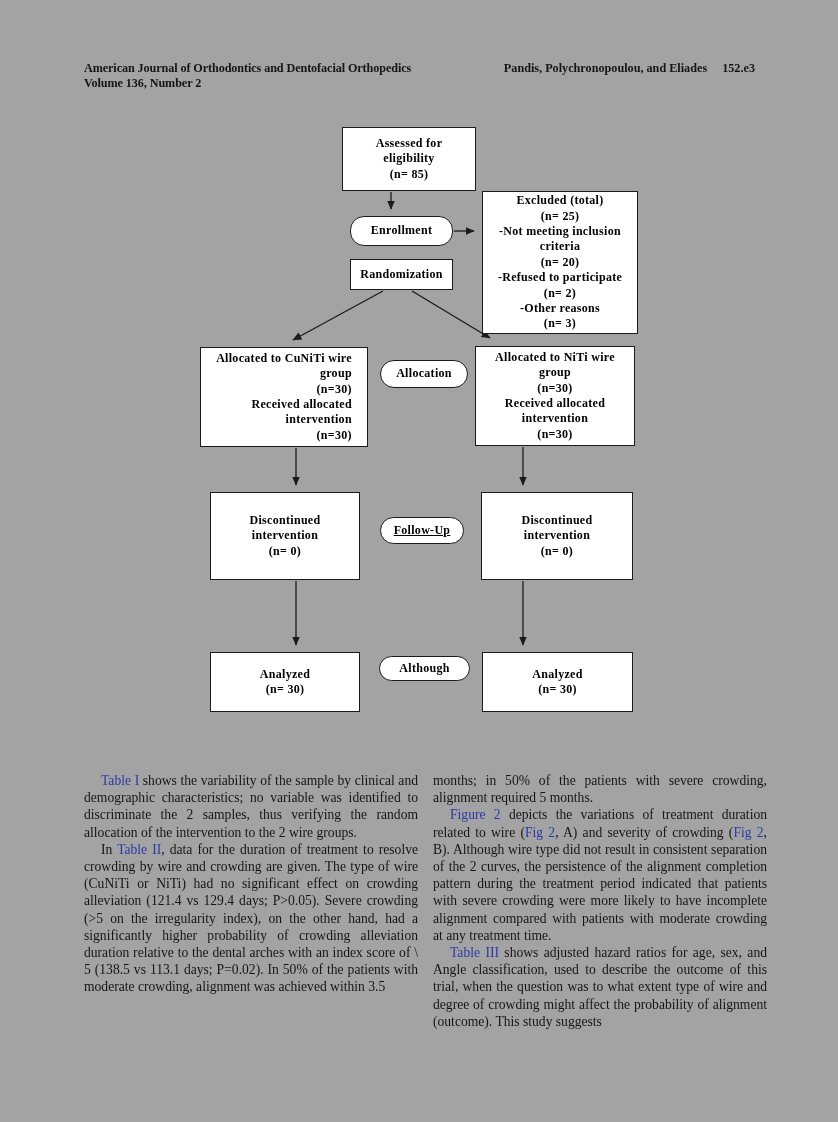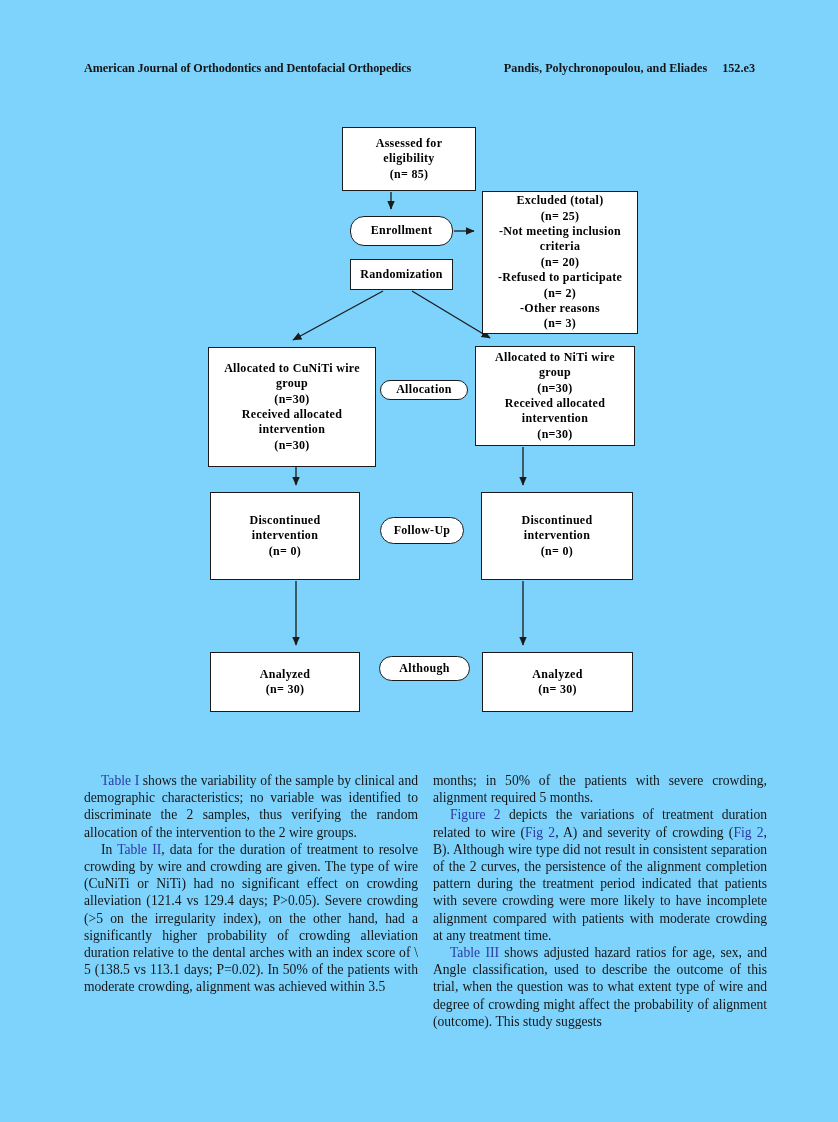--- a/index.html
+++ b/index.html
@@ -3,21 +3,21 @@
 <meta charset="utf-8">
 <style>
   :root{
     --ink:#151515;
     --link:#2c38a6;
     --caption:#3c3c3c;
     --line:#1b1b1b;
   }
   html,body{margin:0;padding:0;background:#ffffff;}
   .page{
-    position:relative;width:838px;height:1122px;background:#7dd3fc;overflow:hidden;
+    position:relative;width:838px;height:1122px;background:#a3a3a3;overflow:hidden;
     font-family:"Liberation Serif", serif;color:var(--ink);
   }
   
   .header-left{
     position:absolute;left:84px;top:61px;width:400px;
     font-size:12.2px;font-weight:700;line-height:15px;letter-spacing:-0.1px;
   }
   .header-right{
     position:absolute;right:83px;top:61px;
     font-size:12.2px;font-weight:700;line-height:15px;white-space:nowrap;
@@ -50,20 +50,21 @@
   .para.indent{text-indent:17px;}
   .ref-link{color:var(--link);cursor:pointer;}
 </style>
 </head>
 <body>
 
 <div class="page">
 
   <div class="header-left">
     <div>American Journal of Orthodontics and Dentofacial Orthopedics</div>
+    <div>Volume 136, Number 2</div>
   </div>
   <div class="header-right">
     <span>Pandis, Polychronopoulou, and Eliades</span><span class="pagenum">152.e3</span>
   </div>
 
   <div class="flowchart">
 
     <svg class="arrow-layer" viewBox="0 0 838 1122" width="838" height="1122" xmlns="http://www.w3.org/2000/svg">
       <defs>
         <marker id="ah" markerWidth="9" markerHeight="8" refX="6.5" refY="3" orient="auto">
@@ -101,49 +102,49 @@
 -Refused to participate
 (n= 2)
 -Other reasons
 (n= 3)</span>
     </div>
 
     <div class="fc-box" style="left:350px;top:259px;width:103px;height:31px;">
       <span class="txt">Randomization</span>
     </div>
 
-    <div class="fc-box" style="left:208px;top:347px;width:168px;height:120px;">
+    <div class="fc-box" style="left:200px;top:347px;width:168px;height:100px;text-align:right;">
       <span class="txt">Allocated to CuNiTi wire
 group
 (n=30)
 Received allocated
 intervention
 (n=30)</span>
     </div>
 
-    <div class="fc-box rounded" style="left:380px;top:380px;width:88px;height:20px;">
+    <div class="fc-box rounded" style="left:380px;top:360px;width:88px;height:28px;">
       <span class="txt">Allocation</span>
     </div>
 
     <div class="fc-box" style="left:475px;top:346px;width:160px;height:100px;">
       <span class="txt">Allocated to NiTi wire
 group
 (n=30)
 Received allocated
 intervention
 (n=30)</span>
     </div>
 
     <div class="fc-box" style="left:210px;top:492px;width:150px;height:88px;">
       <span class="txt">Discontinued
 intervention
 (n= 0)</span>
     </div>
 
-    <div class="fc-box rounded" style="left:380px;top:517px;width:84px;height:27px;">
+    <div class="fc-box rounded" style="left:380px;top:517px;width:84px;height:27px;text-decoration:underline;">
       <span class="txt">Follow-Up</span>
     </div>
 
     <div class="fc-box" style="left:481px;top:492px;width:152px;height:88px;">
       <span class="txt">Discontinued
 intervention
 (n= 0)</span>
     </div>
 
     <div class="fc-box" style="left:210px;top:652px;width:150px;height:60px;">

